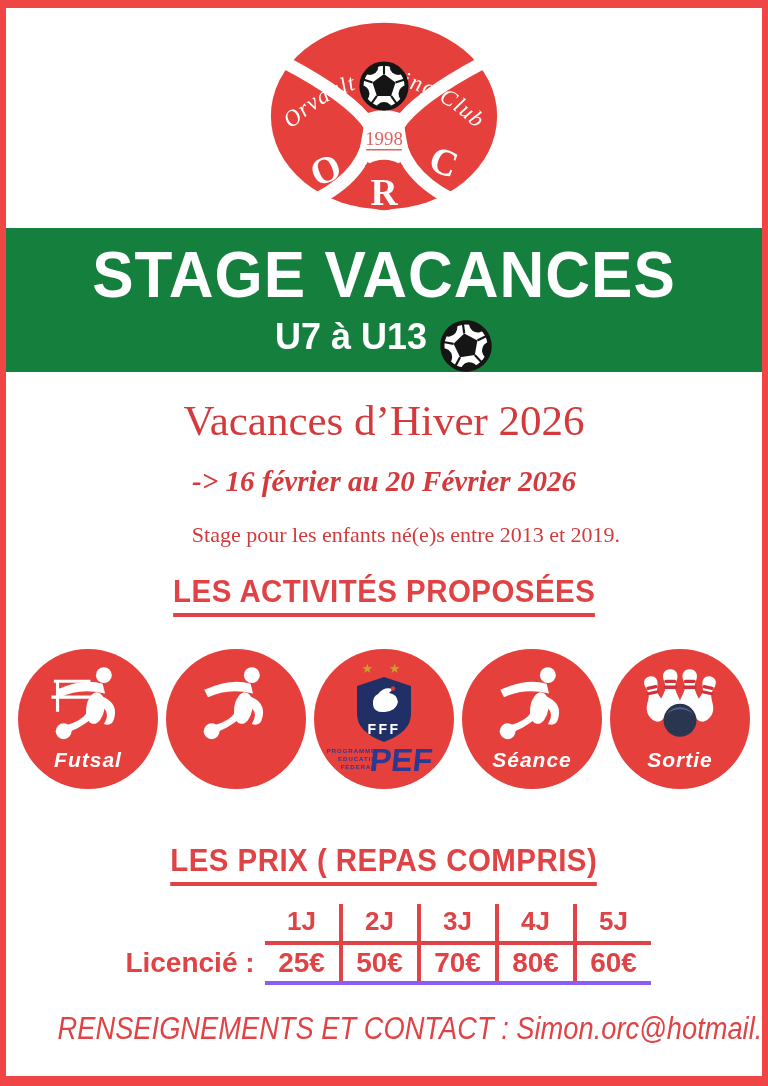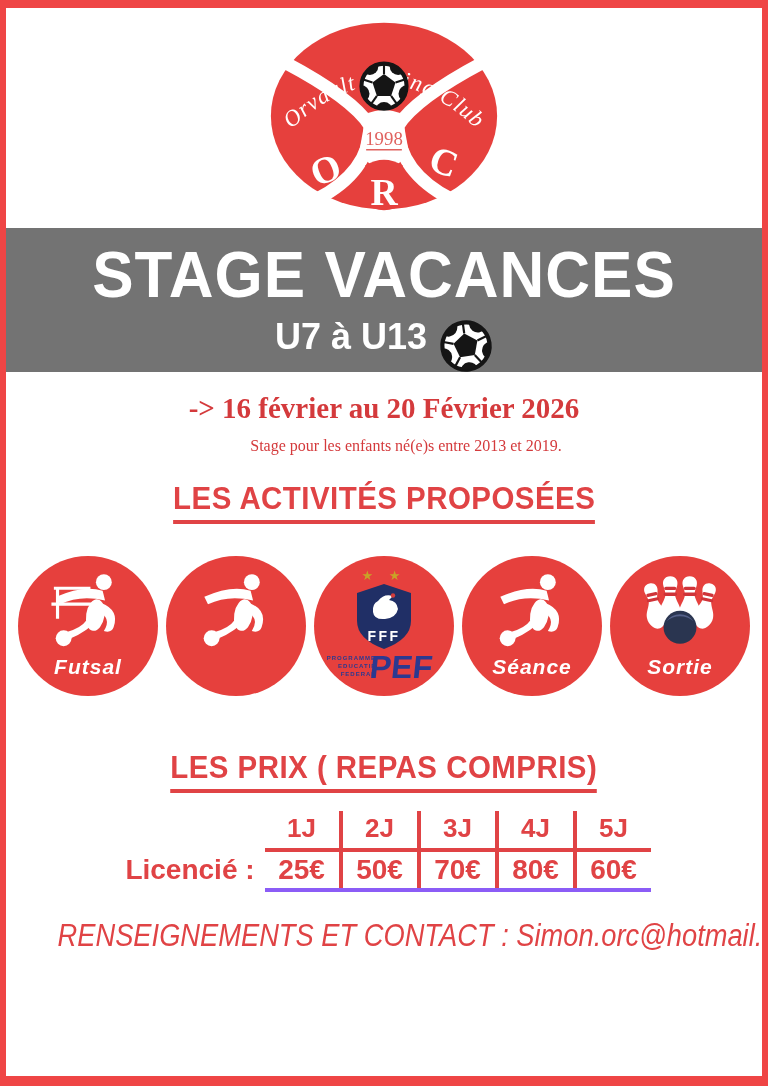--- a/index.html
+++ b/index.html
@@ -6,38 +6,38 @@
   .page{
     width:768px;height:1086px;box-sizing:border-box;position:relative;
     border:6px solid #EF4545;border-top-width:8px;border-bottom-width:10px;
     background:#fff;overflow:hidden;
     font-family:"Liberation Sans",sans-serif;
   }
   
   .logo-wrap{display:flex;justify-content:center;padding-top:6px;height:206px;}
   
   .banner{
-    background:#737373;color:#fff;text-align:center;
+    background:#15803d;color:#fff;text-align:center;
     height:144px;margin-top:8px;position:relative;z-index:2;
     display:flex;flex-direction:column;justify-content:center;align-items:center;
   }
   .banner-title{
     font-size:62px;font-weight:bold;letter-spacing:1px;line-height:1;
     transform:scaleY(1.04);margin-top:2px;
   }
   .banner-sub{
     display:flex;align-items:center;gap:12px;margin-top:10px;
     font-size:36px;font-weight:bold;
   }
   .banner-ball{width:54px;height:54px;margin-bottom:-18px;transform:rotate(-8deg);}
   
   .intro{text-align:center;color:#D43A3C;font-family:"Liberation Serif",serif;}
   .intro-title{font-size:43px;margin-top:24px;font-weight:normal;}
-  .intro-date{font-size:29px;font-weight:bold;margin-top:20px;}
-  .intro-elig{font-size:16px;margin-top:12px;padding-left:44px;}
+  .intro-date{font-size:29px;font-weight:bold;margin-top:20px;font-style:italic;}
+  .intro-elig{font-size:22px;margin-top:24px;padding-left:44px;}
   
   .sec-head{
     text-align:center;margin-top:26px;
   }
   .sec-head span{
     display:inline-block;color:#E04345;font-weight:bold;font-size:31px;
     letter-spacing:.5px;border-bottom:4px solid #E04345;padding-bottom:3px;
     transform:scaleX(.95);
   }
   
@@ -149,20 +149,21 @@
     <div class="banner-title">STAGE VACANCES</div>
     <div class="banner-sub">
       <span>U7 à U13</span>
       <svg class="banner-ball" viewBox="0 0 64 64">
         <use href="#ball"></use>
       </svg>
     </div>
   </div>
 
   <div class="intro">
+    <div class="intro-title">Vacances d’Hiver 2026</div>
     <div class="intro-date">-&gt; 16 février au 20 Février  2026</div>
     <div class="intro-elig">Stage pour les enfants né(e)s entre 2013 et 2019.</div>
   </div>
 
   <div class="sec-head">
     <span>LES ACTIVITÉS PROPOSÉES</span>
   </div>
 
   <div class="circles">
 

